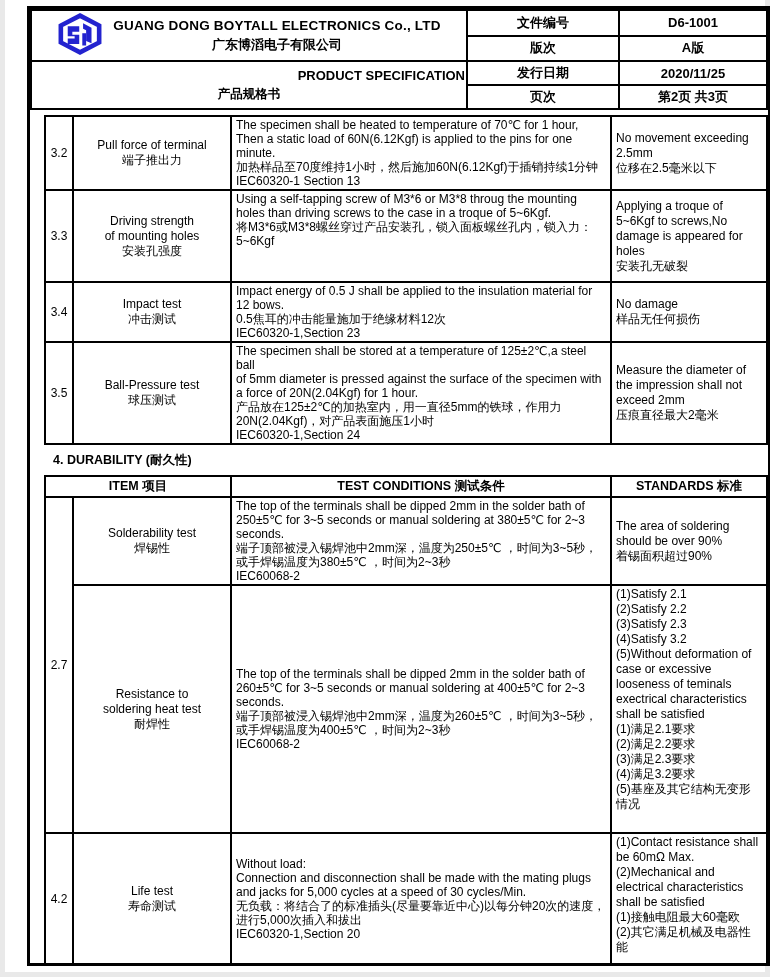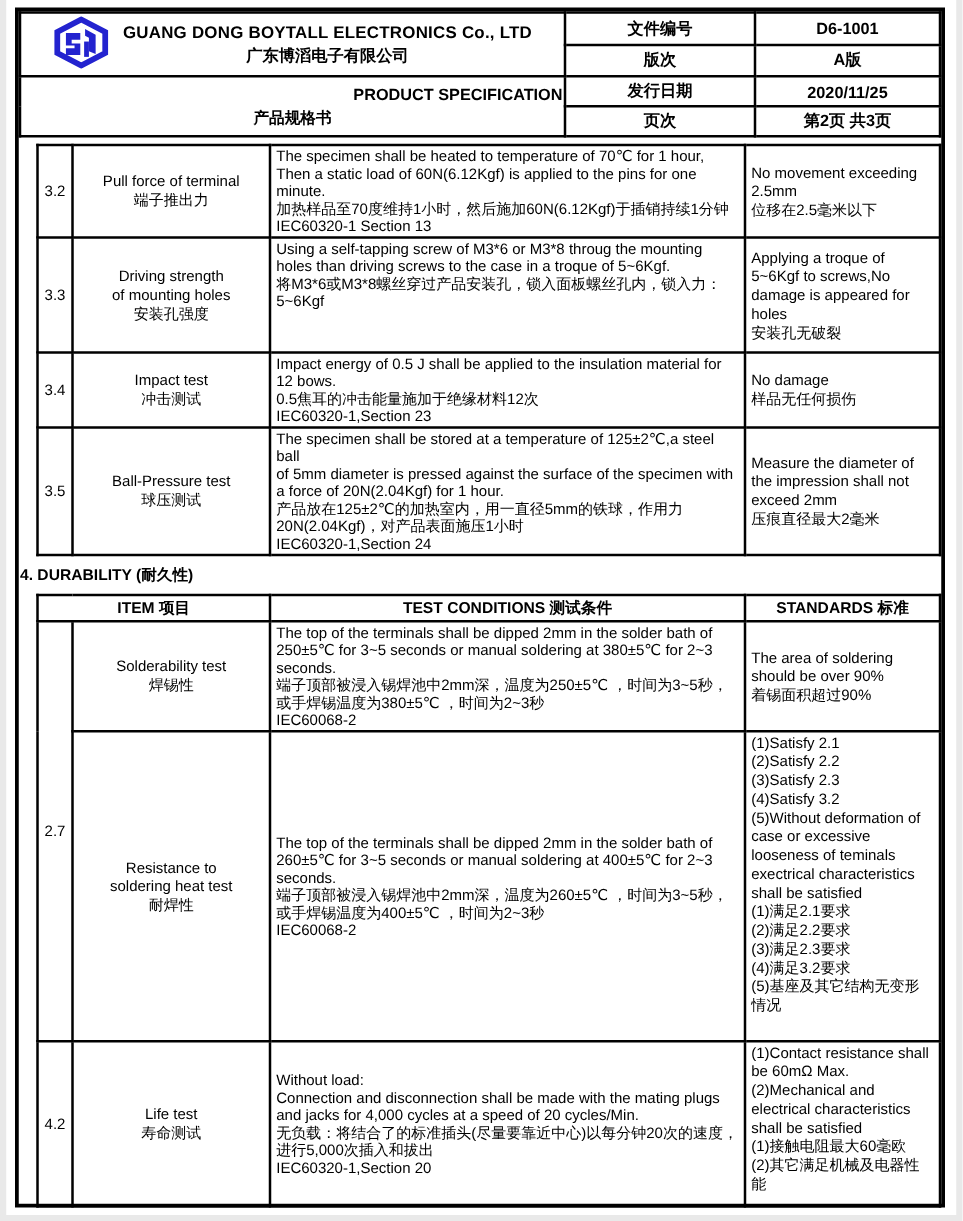--- a/index.html
+++ b/index.html
@@ -9,21 +9,21 @@
     font-family:"Liberation Sans","DejaVu Sans",sans-serif;
     color:#000;
     position:relative;
     overflow:hidden;
   }
   .page{
     position:absolute;left:5px;top:0;width:760px;height:972px;
     background:#ffffff;
   }
   .frame{
-    position:absolute;left:7px;top:6px;width:744px;height:960px;
+    position:absolute;left:22px;top:6px;width:744px;height:960px;
     border:3px solid #000;
     background:#fff;
     box-sizing:border-box;
   }
   table{border-collapse:collapse;table-layout:fixed;}
   td,th{border:2px solid #000;box-sizing:border-box;overflow:hidden;}
   
   .header-table{width:100%;}
   .header-table td{font-size:13px;font-weight:bold;text-align:center;vertical-align:middle;}
   .header-table tr{height:24px;}
@@ -41,21 +41,21 @@
   .item{text-align:center;vertical-align:middle;white-space:pre-line;line-height:15px;padding:1px 3px;}
   .cond{text-align:left;vertical-align:top;white-space:pre-line;line-height:14px;padding:1px 4px 1px 4px;}
   .cond.mid{vertical-align:middle;}
   .std{text-align:left;vertical-align:middle;white-space:pre-line;line-height:15px;padding:1px 4px;}
   .std.top{vertical-align:top;}
   .r32{height:72px;} .r33{height:92px;} .r34{height:58px;} .r35{height:97px;}
   .r4h{height:20px;margin-top:40px;} .r41a{height:86px;} .r41b{height:248px;} .r42{height:132px;}
   .t4 th{font-size:12.5px;font-weight:bold;text-align:center;vertical-align:middle;}
   .durability{
     height:30px;display:flex;align-items:center;
-    font-size:12.5px;font-weight:bold;padding-left:1px;
+    font-size:12.5px;font-weight:bold;padding-left:23px;
   }
 </style>
 </head>
 <body>
 
 <div class="page">
   <div class="frame">
 
     <table class="header-table">
       <colgroup>
@@ -222,21 +222,21 @@
 (4)满足3.2要求
 (5)基座及其它结构无变形
 情况</td>
       </tr>
       <tr class="r42">
         <td class="idc">4.2</td>
         <td class="item">Life test
 寿命测试</td>
         <td class="cond mid">Without load:
 Connection and disconnection shall be made with the mating plugs
-and jacks for 4,000 cycles at a speed of 20 cycles/Min.
+and jacks for 5,000 cycles at a speed of 30 cycles/Min.
 无负载：将结合了的标准插头(尽量要靠近中心)以每分钟20次的速度，
 进行5,000次插入和拔出
 IEC60320-1,Section 20</td>
         <td class="std top">(1)Contact resistance shall
 be 60mΩ Max.
 (2)Mechanical and
 electrical characteristics
 shall be satisfied
 (1)接触电阻最大60毫欧
 (2)其它满足机械及电器性

